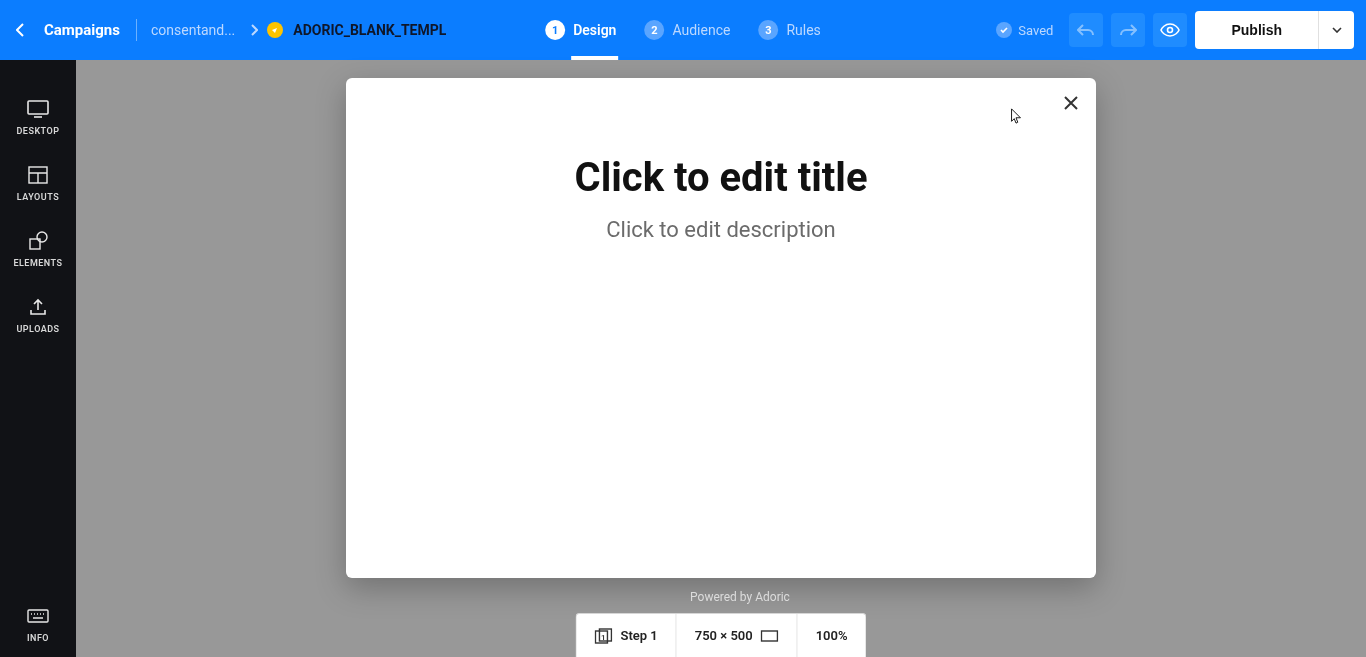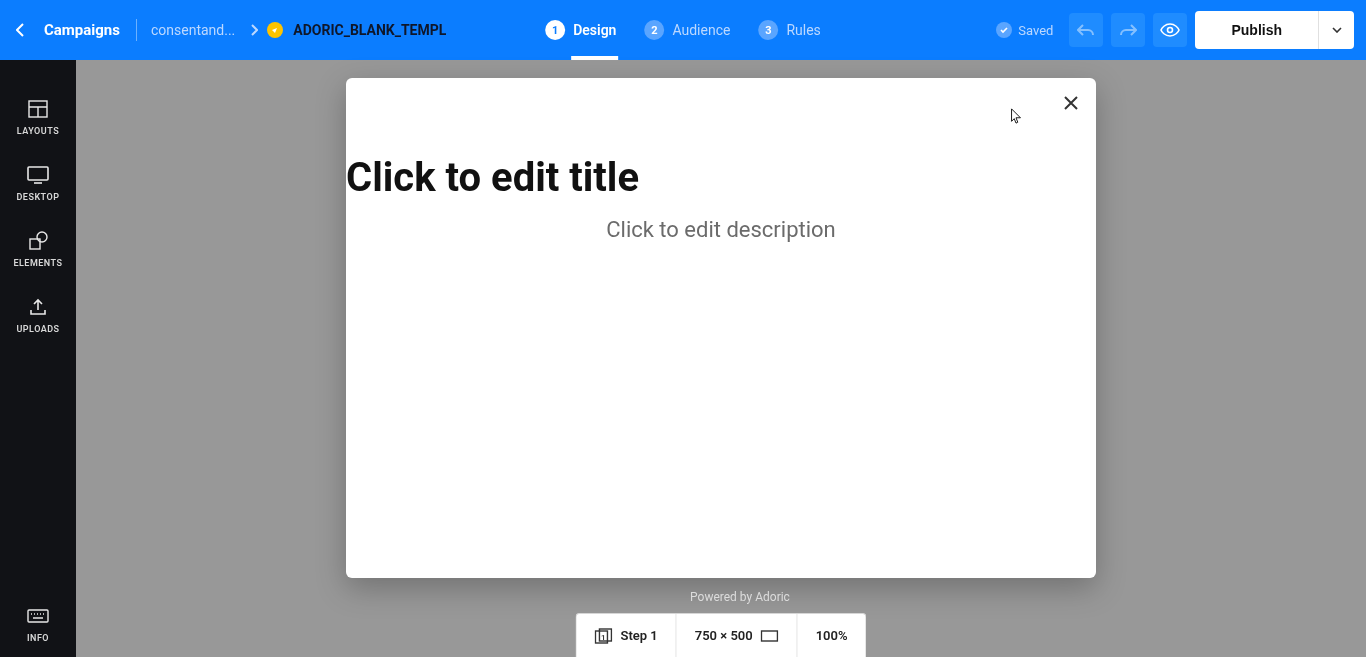--- a/index.html
+++ b/index.html
@@ -94,21 +94,21 @@
     position:absolute; top:18px; left:50%; transform:translateX(-50%);
     width:750px; height:500px; background:#fff; border-radius:6px;
     box-shadow:0 10px 30px rgba(0,0,0,.25);
   }
   .modal-close {
     position:absolute; top:14px; right:14px; width:22px; height:22px;
     display:flex; align-items:center; justify-content:center;
     color:#333; cursor:pointer;
   }
   .modal-title {
-    font-size:40px; font-weight:700; color:#111;
+    text-align:center; font-size:40px; font-weight:700; color:#111;
     margin-top:76px; cursor:text;
   }
   .modal-desc {
     text-align:center; font-size:22px; color:#6b6b6b; margin-top:16px; cursor:text;
   }
   .cursor-arrow {
     position:absolute; top:30px; right:72px; width:16px; height:16px; pointer-events:none;
   }
 
   .powered {
@@ -203,35 +203,35 @@
             <path d="M1 1l4 4 4-4" fill="none" stroke="#333" stroke-width="1.6"></path>
           </svg>
       </div>
     </div>
   </div>
 </div>
 
 <div class="sidebar">
   <div class="sb-item">
     <div class="sb-icon">
+      <svg width="22" height="18" viewBox="0 0 22 18">
+          <rect x="1" y="1" width="20" height="13" rx="1" fill="none" stroke="#e8e8e8" stroke-width="1.6"></rect>
+          <path d="M7 17h8" stroke="#e8e8e8" stroke-width="1.6"></path>
+        </svg>
+    </div>
+    <span>DESKTOP</span>
+  </div>
+  <div class="sb-item">
+    <div class="sb-icon">
       <svg width="20" height="18" viewBox="0 0 20 18">
           <rect x="1" y="1" width="18" height="16" fill="none" stroke="#e8e8e8" stroke-width="1.4"></rect>
           <path d="M1 7h18M10 7v10" stroke="#e8e8e8" stroke-width="1.4"></path>
         </svg>
     </div>
     <span>LAYOUTS</span>
-  </div>
-  <div class="sb-item">
-    <div class="sb-icon">
-      <svg width="22" height="18" viewBox="0 0 22 18">
-          <rect x="1" y="1" width="20" height="13" rx="1" fill="none" stroke="#e8e8e8" stroke-width="1.6"></rect>
-          <path d="M7 17h8" stroke="#e8e8e8" stroke-width="1.6"></path>
-        </svg>
-    </div>
-    <span>DESKTOP</span>
   </div>
   <div class="sb-item">
     <div class="sb-icon">
       <svg width="20" height="20" viewBox="0 0 20 20">
           <rect x="2" y="8" width="10" height="10" fill="none" stroke="#e8e8e8" stroke-width="1.4"></rect>
           <circle cx="14" cy="6" r="5" fill="none" stroke="#e8e8e8" stroke-width="1.4"></circle>
         </svg>
     </div>
     <span>ELEMENTS</span>
   </div>

